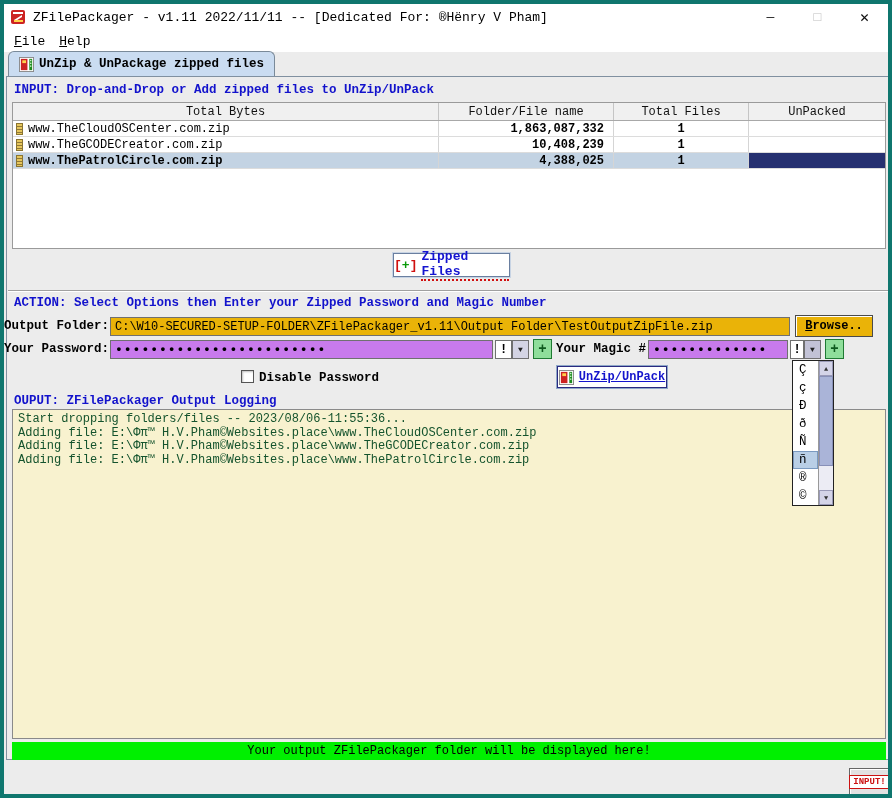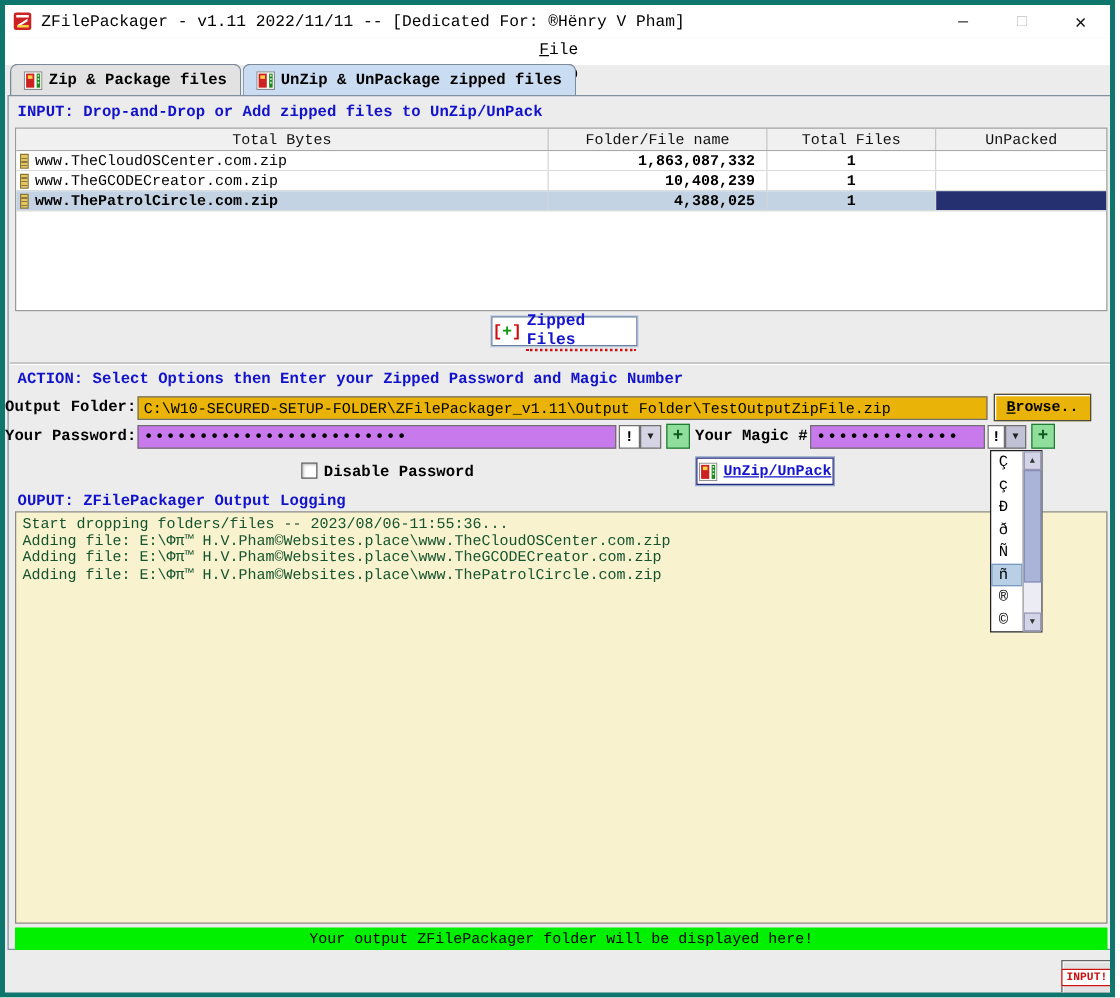--- a/index.html
+++ b/index.html
@@ -11,21 +11,21 @@
   }
   
   .titlebar { position: absolute; top: 0; left: 0; right: 0; height: 26px; background: #FFF; display: flex; align-items: center; }
   .app-icon { width: 16px; height: 16px; margin: 0 7px 0 6px; flex: 0 0 auto; }
   .title-text { font-size: 13px; color: #000; white-space: nowrap; }
   .win-controls { margin-left: auto; display: flex; height: 100%; }
   .win-btn { width: 47px; display: flex; align-items: center; justify-content: center; font-size: 13px; color: #111; }
   .win-btn.maximize { color: #C0C0C0; }
   .win-btn.close { font-size: 15px; }
   
-  .menubar { position: absolute; top: 26px; left: 0; right: 0; height: 22px; background: #FFF; display: flex; align-items: center; padding-left: 4px; font-size: 13px; flex-direction: column; }
+  .menubar { position: absolute; top: 26px; left: 0; right: 0; height: 22px; background: #FFF; display: flex; align-items: center; padding-left: 4px; font-size: 13px; }
   .menu-item { padding: 2px 8px 2px 6px; }
   .menu-item::first-letter { text-decoration: underline; }
   
   .tabs { position: absolute; top: 47px; left: 4px; display: flex; align-items: flex-end; z-index: 2; }
   .tab { display: flex; align-items: center; gap: 5px; height: 25px; padding: 0 10px; border: 1px solid #7A8A99; border-bottom: none; border-radius: 6px 6px 0 0; background: #E2E2E2; font-size: 12.5px; font-weight: bold; color: #000; margin-right: 1px; }
   .tab.active { background: #CADCF1; }
   .content-frame { position: absolute; left: 2px; top: 72px; width: 888px; height: 684px; border: 1px solid #8090A0; background: #ECECEC; }
   
   .sec-header { position: absolute; color: #1212CC; font-weight: bold; font-size: 12.5px; white-space: nowrap; }
   
@@ -95,32 +95,20 @@
       <span class="win-btn close">✕</span>
     </div>
   </div>
 
   <div class="menubar">
     <span class="menu-item">File</span>
     <span class="menu-item">Help</span>
   </div>
 
   <div class="tabs">
-    <div class="tab">
-      <svg width="15" height="15" viewBox="0 0 16 16">
-        <rect x="0.5" y="0.5" width="15" height="15" fill="#FFFFFF" stroke="#888888"></rect>
-        <rect x="2" y="2" width="7" height="12" fill="#CC2222"></rect>
-        <rect x="3.5" y="3.5" width="4" height="3" fill="#FFD24A"></rect>
-        <rect x="11" y="2" width="3" height="12" fill="#1E8A1E"></rect>
-        <rect x="11.8" y="3" width="1.4" height="1.5" fill="#CFF2CF"></rect>
-        <rect x="11.8" y="6" width="1.4" height="1.5" fill="#CFF2CF"></rect>
-        <rect x="11.8" y="9" width="1.4" height="1.5" fill="#CFF2CF"></rect>
-      </svg>
-      <span>Zip &amp; Package files</span>
-    </div>
     <div class="tab active">
       <svg width="15" height="15" viewBox="0 0 16 16">
         <rect x="0.5" y="0.5" width="15" height="15" fill="#FFFFFF" stroke="#888888"></rect>
         <rect x="2" y="2" width="7" height="12" fill="#CC2222"></rect>
         <rect x="3.5" y="3.5" width="4" height="3" fill="#FFD24A"></rect>
         <rect x="11" y="2" width="3" height="12" fill="#1E8A1E"></rect>
         <rect x="11.8" y="3" width="1.4" height="1.5" fill="#CFF2CF"></rect>
         <rect x="11.8" y="6" width="1.4" height="1.5" fill="#CFF2CF"></rect>
         <rect x="11.8" y="9" width="1.4" height="1.5" fill="#CFF2CF"></rect>
       </svg>

